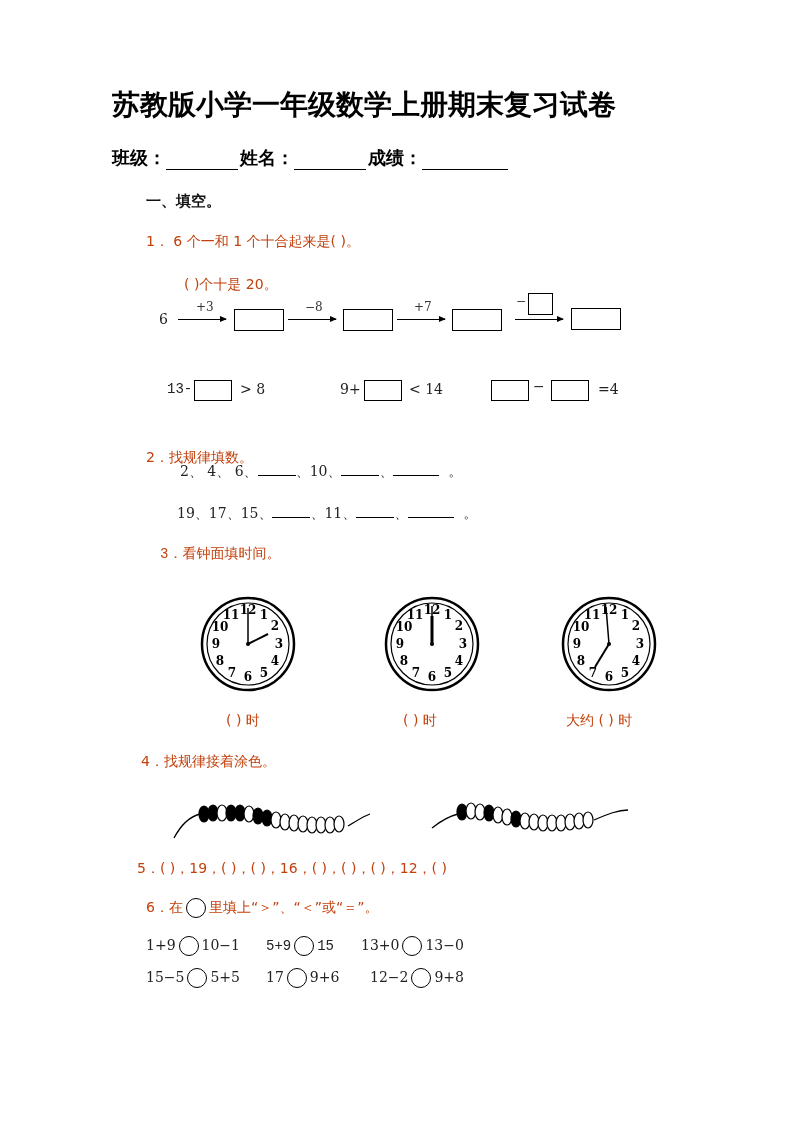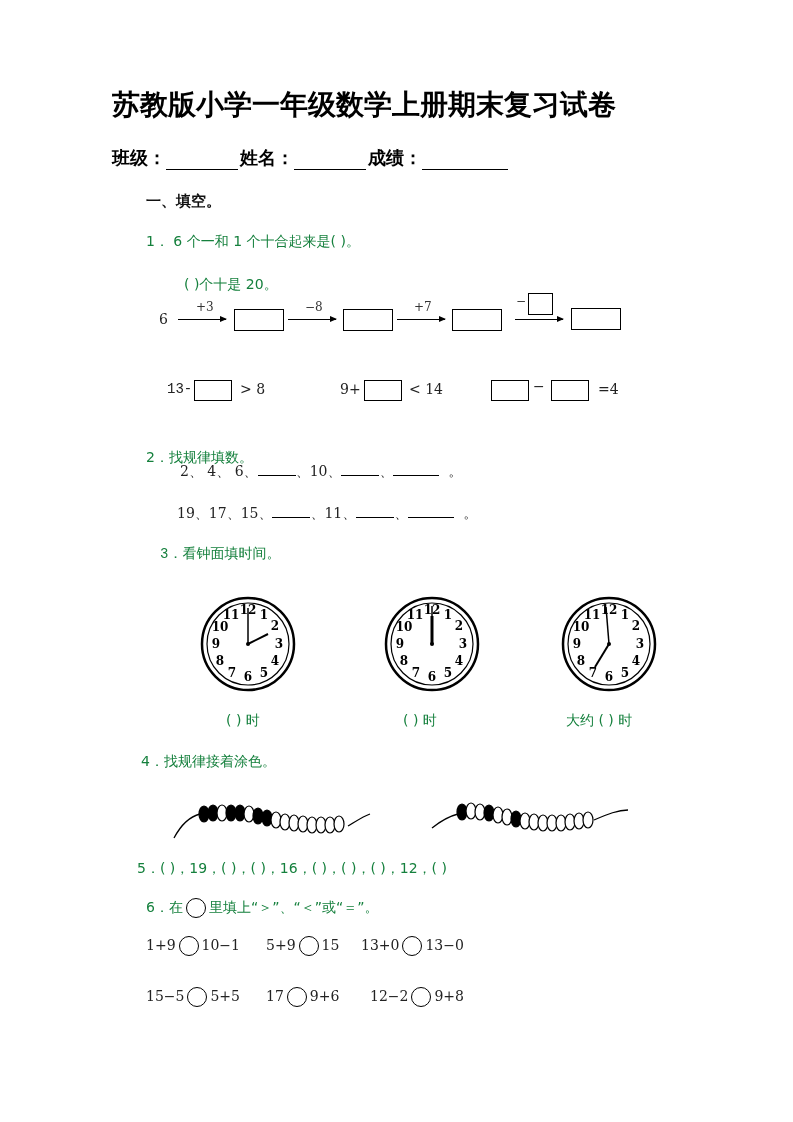--- a/index.html
+++ b/index.html
@@ -6,21 +6,21 @@
   body { width: 793px; height: 1122px; position: relative; overflow: hidden;
          font-family: "DejaVu Serif", "Liberation Serif", serif; color: #111; }
   .abs { position: absolute; white-space: nowrap; }
   .title { left: 112px; top: 86px; font-family: "DejaVu Sans", "Liberation Sans", sans-serif;
            font-weight: bold; font-size: 28px; letter-spacing: 0px; color: #000; }
   .info { left: 112px; top: 146px; font-family: "DejaVu Sans", "Liberation Sans", sans-serif;
           font-weight: bold; font-size: 18px; color: #000; }
   .info .blank { display: inline-block; border-bottom: 1px solid #000; height: 18px; vertical-align: bottom; margin-right: 2px; }
   .sec { font-family: "DejaVu Sans", "Liberation Sans", sans-serif; font-weight: bold; font-size: 15px; }
   .q { font-size: 14px; color: #222; }
-  .qs { font-family: "DejaVu Sans", "Liberation Sans", sans-serif; font-size: 14px; color: #15803d; }
+  .qs { font-family: "DejaVu Sans", "Liberation Sans", sans-serif; font-size: 14px; color: #c2410c; }
   .box { position: absolute; border: 1px solid #000; background: #fff; }
   .arrow { position: absolute; height: 1px; background: #000; }
   .arrow::after { content: ""; position: absolute; right: -1px; top: -3px; border-left: 7px solid #000;
                   border-top: 3.5px solid transparent; border-bottom: 3.5px solid transparent; }
   .small { font-size: 12px; color: #333; }
   .uline { display: inline-block; border-bottom: 1px solid #000; height: 12px; vertical-align: baseline; }
   .circ { display: inline-block; width: 20px; height: 20px; border: 1.5px solid #000; border-radius: 50%; vertical-align: middle; margin: 0 3px; box-sizing: border-box; }
   .expr { font-size: 14px; color: #222; }
 </style>
 </head>
@@ -195,18 +195,18 @@
   </g>
 </svg>
 
 <div class="abs qs" style="left:137px; top:860px;">5．(    )，19，(    )，(    )，16，(    )，(    )，(    )，12，(    )</div>
 
 <div class="abs qs" style="left:146px; top:898px;">
   <span>6．在</span><span class="circ"></span><span>里填上“＞”、“＜”或“＝”。</span>
 </div>
 
 <div class="abs expr" style="left:146px; top:936px;">
-  <span style="display:inline-block; width:120px;"><span>1+9</span><span class="circ"></span><span>10−1</span></span><span style="display:inline-block; width:95px;"><span>5+9</span><span class="circ"></span><span>15</span></span><span><span>13+0</span><span class="circ"></span><span>13−0</span></span>
-</div>
-
-<div class="abs expr" style="left:146px; top:968px;margin-top:19px;">
+  <span style="display:inline-block; width:120px;"><span>1+9</span><span class="circ"></span><span>10−1</span></span><span style="display:inline-block; width:95px;font-family:Liberation Mono, monospace;"><span>5+9</span><span class="circ"></span><span>15</span></span><span><span>13+0</span><span class="circ"></span><span>13−0</span></span>
+</div>
+
+<div class="abs expr" style="left:146px; top:968px;">
   <span style="display:inline-block; width:120px;"><span>15−5</span><span class="circ"></span><span>5+5</span></span><span style="display:inline-block; width:104px;"><span>17</span><span class="circ"></span><span>9+6</span></span><span><span>12−2</span><span class="circ"></span><span>9+8</span></span>
 </div>
 
 </body></html>

